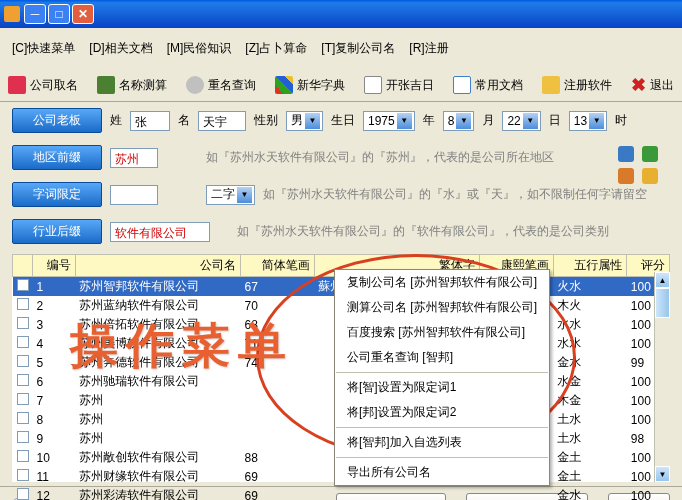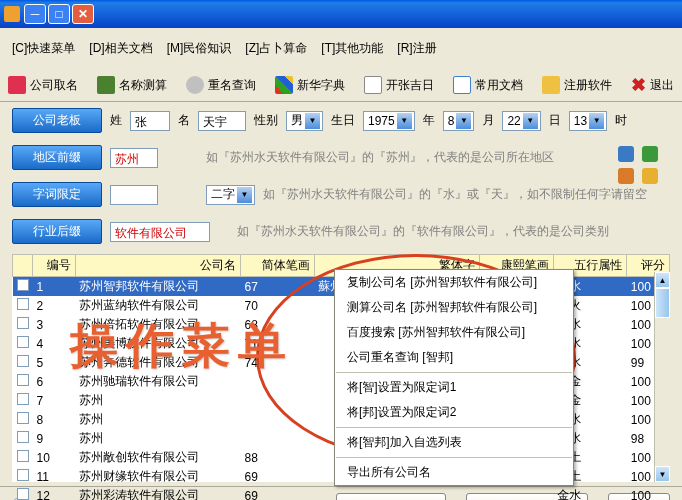--- a/index.html
+++ b/index.html
@@ -41,21 +41,21 @@
 .sq.x { background: #3a9a3a; top: 0; right: 0; }
 .sq.p { background: #d87a2a; bottom: 0; left: 0; }
 .sq.o { background: #e8b030; bottom: 0; right: 0; }
 .table-wrap { margin: 4px 12px; height: 228px; position: relative; background: white; }
 .table { width: 100%; border-collapse: collapse; }
 .table th { background: #fef9c3; border: 1px solid #c0c0b0; padding: 2px 4px; text-align: right; font-weight: normal; white-space: nowrap; }
 .table td { padding: 1px 4px; white-space: nowrap; }
 .table tr.selected td { background: #316ac5; color: white; }
 .table tr td:first-child { width: 18px; }
 .chk { width: 12px; height: 12px; border: 1px solid #7f9db9; background: white; display: inline-block; }
-.context-menu { position: absolute; left: 322px; top: 15px; background: white; border: 1px solid #8a867a; box-shadow: 2px 2px 3px rgba(0,0,0,0.3); z-index: 100; width: 240px; }
+.context-menu { position: absolute; left: 322px; top: 15px; background: white; border: 1px solid #8a867a; box-shadow: 2px 2px 3px rgba(0,0,0,0.3); z-index: 100; width: 216px; }
 .context-menu .cm-item { padding: 4px 12px; cursor: pointer; }
 .context-menu .cm-sep { height: 1px; background: #c0c0b0; margin: 2px 1px; }
 .red-circle { position: absolute; left: 244px; top: 0px; width: 320px; height: 206px; border: 3px solid #d84020; border-radius: 50%; z-index: 50; pointer-events: none; }
 .watermark { position: absolute; left: 58px; top: 60px; font-size: 48px; font-weight: bold; color: #e86030; font-family: "STKaiti", "KaiTi", serif; z-index: 60; pointer-events: none; text-shadow: 1px 1px 2px rgba(0,0,0,0.2); letter-spacing: 8px; }
 .bottom-bar { padding: 6px 12px; display: flex; align-items: center; gap: 20px; border-top: 1px solid #aca899; }
 .radio { width: 12px; height: 12px; border: 1px solid #7f9db9; border-radius: 50%; background: white; display: inline-flex; align-items: center; justify-content: center; }
 .radio.checked::after { content: ""; width: 6px; height: 6px; background: #3a7a3a; border-radius: 50%; }
 .btn-std { background: linear-gradient(to bottom, #fff, #e8e4d8); border: 1px solid #888; border-radius: 3px; padding: 4px 18px; cursor: pointer; }
 .scrollbar { position: absolute; right: 0; top: 18px; bottom: 0; width: 16px; background: #ece9d8; border-left: 1px solid #c0c0b0; }
 .sb-btn { height: 16px; background: linear-gradient(to bottom, #cde6fb, #97c5ec); border: 1px solid #fff; display:flex; align-items:center; justify-content:center; font-size:8px; }
@@ -71,21 +71,21 @@
     <div class="win-btn max">□</div>
     <div class="win-btn close">✕</div>
   </div>
 </div>
 
 <div class="menu-bar">
   <span class="menu-item">[C]快速菜单</span>
   <span class="menu-item">[D]相关文档</span>
   <span class="menu-item">[M]民俗知识</span>
   <span class="menu-item">[Z]占卜算命</span>
-  <span class="menu-item">[T]其他功能</span>
+  <span class="menu-item">[T]复制公司名</span>
   <span class="menu-item">[R]注册</span>
 </div>
 
 <div class="toolbar">
   <div class="tool-btn">
       <span class="tool-icon heart"></span>
       <span>公司取名</span>
     </div>
   <div class="tool-btn">
       <span class="tool-icon check"></span>

